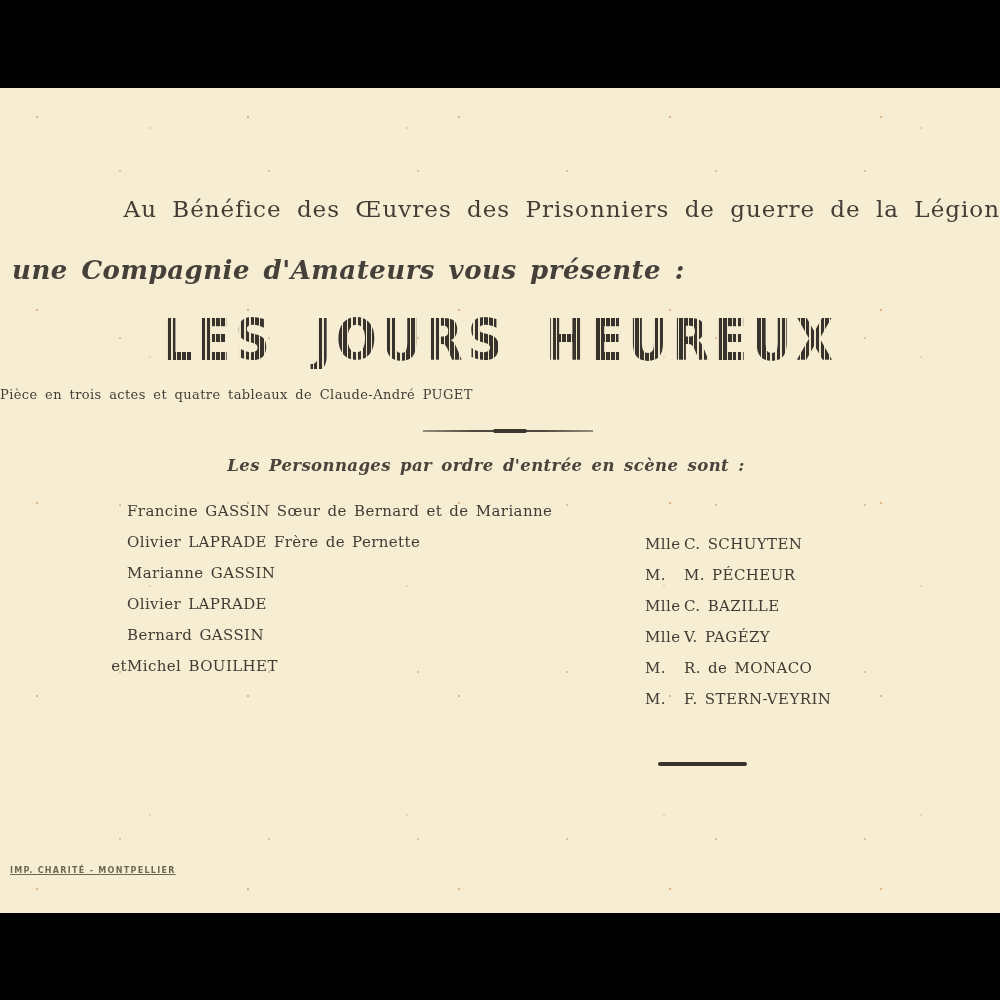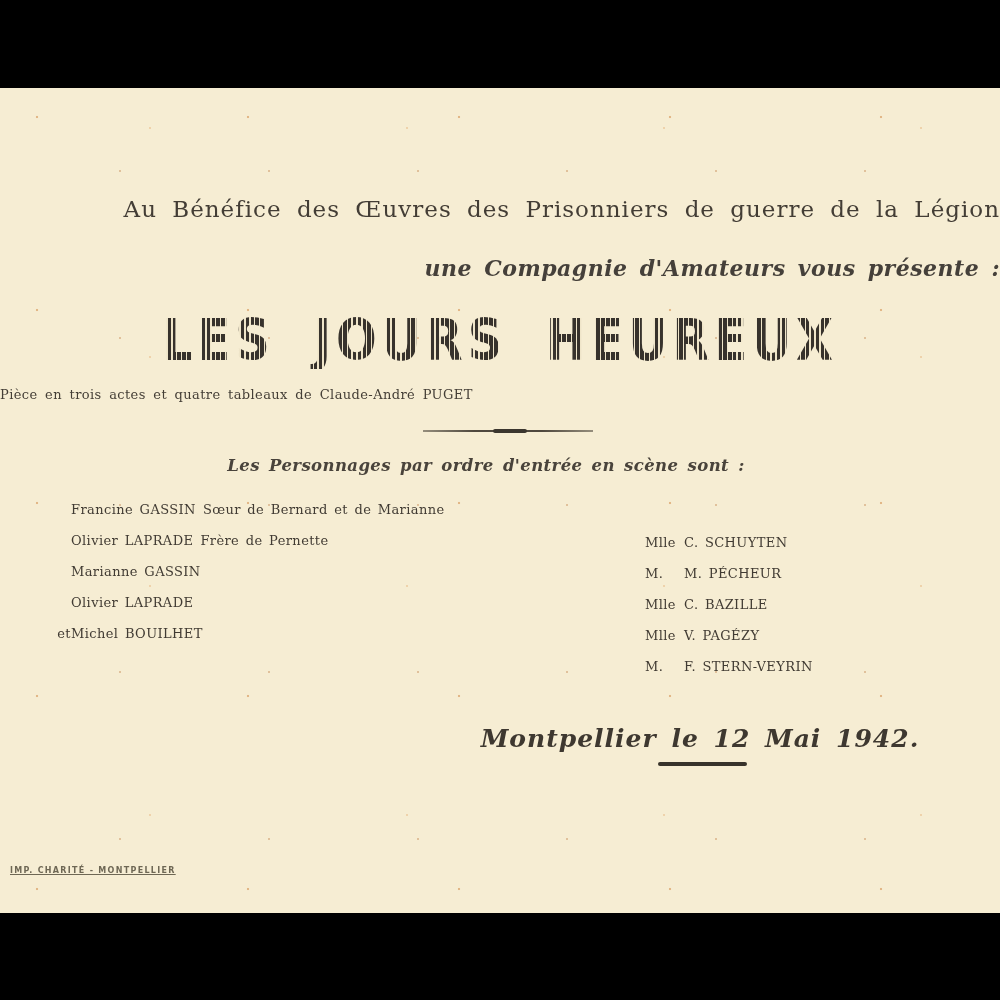--- a/index.html
+++ b/index.html
@@ -46,24 +46,24 @@
     white-space: nowrap;
   }
   .script {
     font-style: italic;
     font-weight: bold;
     color: #45403a;
   }
   .intro-line {
     position: absolute;
     top: 167px;
-    left: 2px;
-    right: 0;
-    text-align: right;
-    font-size: 22px;
+    left: 12px;
+    right: 0;
+    text-align: left;
+    font-size: 26px;
     letter-spacing: 0.5px;
     word-spacing: 4px;
     white-space: nowrap;
   }
   .play-title {
     position: absolute;
     top: 224px;
     left: 0;
     right: 0;
     text-align: center;
@@ -135,22 +135,22 @@
   }
   .cast-list {
     position: absolute;
     top: 414px;
     left: 0;
     right: 0;
   }
   .cast-row {
     position: relative;
     height: 31px;
-    padding-left: 49px;
-    font-size: 13px;
+    padding-left: 105px;
+    font-size: 15px;
     letter-spacing: 0.4px;
     word-spacing: 2px;
     color: #413b33;
     white-space: nowrap;
   }
   .cast-prefix {
     display: inline-block;
     width: 22px;
     text-align: right;
   }
@@ -235,27 +235,30 @@
       <div class="cast-row">
         <span class="cast-prefix"></span><span class="character-name">Marianne GASSIN</span><span class="character-note"></span>
         <span class="actor-cell"><span class="actor-honorific">Mlle</span><span class="actor-name">C. BAZILLE</span></span>
       </div>
 
       <div class="cast-row">
         <span class="cast-prefix"></span><span class="character-name">Olivier LAPRADE</span><span class="character-note"></span>
         <span class="actor-cell"><span class="actor-honorific">Mlle</span><span class="actor-name">V. PAGÉZY</span></span>
       </div>
 
+      <div class="cast-row">
+        <span class="cast-prefix"></span><span class="character-name">Bernard GASSIN</span><span class="character-note"></span>
+        <span class="actor-cell"><span class="actor-honorific">M.</span><span class="actor-name">R. de MONACO</span></span>
+      </div>
 
       <div class="cast-row">
         <span class="cast-prefix">et</span><span class="character-name">Michel BOUILHET</span><span class="character-note"></span>
         <span class="actor-cell"><span class="actor-honorific">M.</span><span class="actor-name">F. STERN-VEYRIN</span></span>
       </div>
 
     </div>
 
-    <div class="date-line script">Montpellier le 12 Mai 1942.</div>
     <div class="date-underline"></div>
 
     <div class="printer-mark">IMP. CHARITÉ - MONTPELLIER</div>
 
   </div>
 </div>
 
 </body></html>

